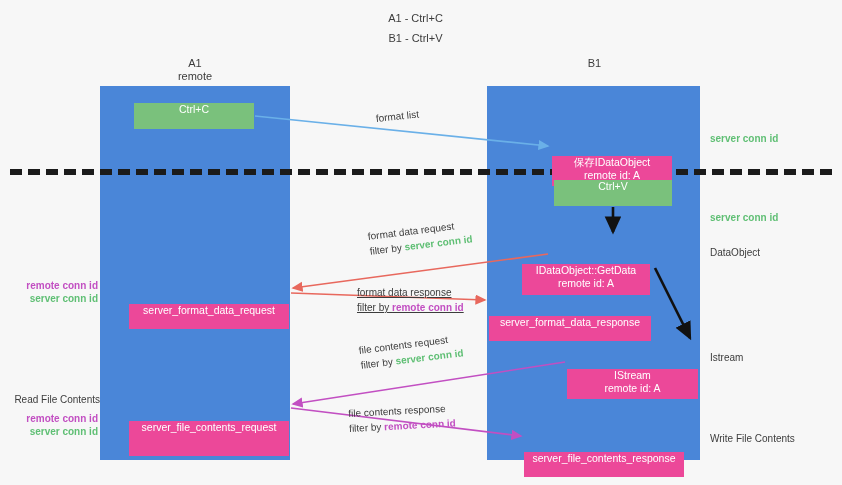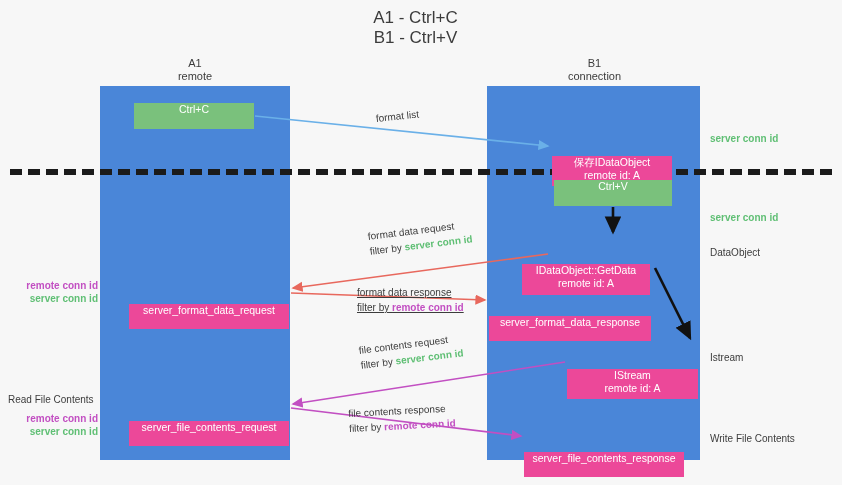--- a/index.html
+++ b/index.html
@@ -19,38 +19,38 @@
   #lane-a{left:100px;top:86px;width:190px;height:374px;}
   #lane-b{left:487px;top:86px;width:213px;height:374px;}
 
   .lane-head{position:absolute;text-align:center;font-size:11px;line-height:13px;color:#3c3c3c;}
   #head-a{left:130px;top:57px;width:130px;}
   #head-b{left:527px;top:57px;width:135px;}
   .lane-head .l1{display:block;}
   .lane-head .l2{display:block;}
 
   #title{position:absolute;left:0;top:8px;width:831px;text-align:center;
-         font-size:17px;line-height:20px;color:#3c3c3c;}
+         font-size:11px;line-height:20px;color:#3c3c3c;}
   #title span{display:block;}
 
   .box{position:absolute;box-sizing:border-box;display:flex;flex-direction:column;
        align-items:center;justify-content:flex-start;text-align:center;
        color:#ffffff;font-size:10.5px;line-height:13px;}
   .box.green{background:#7ac17c;}
   .box.orange{background:#ec4899;margin-top:28px;}
   .box .sub{display:block;}
 
   #box-ctrlc{left:134px;top:103px;width:120px;height:26px;}
   #box-save{left:552px;top:128px;width:120px;height:30px;}
   #box-ctrlv{left:554px;top:180px;width:118px;height:26px;}
   #box-getdata{left:522px;top:236px;width:128px;height:31px;}
   #box-fmtreq{left:129px;top:276px;width:160px;height:25px;}
   #box-fmtresp{left:489px;top:288px;width:162px;height:25px;}
   #box-istream{left:567px;top:341px;width:131px;height:30px;}
-  #box-filereq{left:129px;top:393px;width:160px;height:25px;}
+  #box-filereq{left:129px;top:393px;width:160px;height:35px;}
   #box-fileresp{left:524px;top:424px;width:160px;height:25px;}
 
   .mid-label{position:absolute;font-size:10px;line-height:15px;color:#3c3c3c;white-space:nowrap;}
   .mid-label .cid-green{color:#5fbf74;font-weight:bold;}
   .mid-label .cid-purple{color:#c24fc2;font-weight:bold;}
   .mid-label .row{display:block;}
 
   #lbl-formatlist{left:375px;top:111px;transform:rotate(-6deg);transform-origin:left top;}
   #lbl-fdreq{left:367px;top:229px;transform:rotate(-7deg);transform-origin:left top;}
   #lbl-fdresp{left:357px;top:285px;text-decoration:underline;}
@@ -61,21 +61,21 @@
   .side-label .cid-green{color:#5fbf74;font-weight:bold;display:block;}
   .side-label .cid-purple{color:#c24fc2;font-weight:bold;display:block;}
 
   #r-scid1{left:710px;top:132px;color:#5fbf74;font-weight:bold;}
   #r-scid2{left:710px;top:211px;color:#5fbf74;font-weight:bold;}
   #r-dataobject{left:710px;top:246px;}
   #r-istream{left:710px;top:351px;}
   #r-writefile{left:710px;top:432px;}
 
   #l-ids1{left:10px;top:279px;text-align:right;width:88px;}
-  #l-readfile{left:8px;top:393px;width:92px;}
+  #l-readfile{left:8px;top:393px;width:92px;text-align:right;}
   #l-ids2{left:10px;top:412px;text-align:right;width:88px;}
 
   #divider{position:absolute;left:10px;top:169px;width:822px;height:0;
            border-top:6px dashed #1b1b1b;}
 </style>
 </head>
 <body>
 
 <div id="stage">
 
@@ -83,21 +83,20 @@
     <span>A1 - Ctrl+C</span>
     <span>B1 - Ctrl+V</span>
   </div>
 
   <div id="head-a" class="lane-head">
     <span class="l1">A1</span>
     <span class="l2">remote</span>
   </div>
   <div id="head-b" class="lane-head">
     <span class="l1">B1</span>
-    <span class="l2">connection</span>
   </div>
 
   <div id="lane-a" class="lane"></div>
   <div id="lane-b" class="lane"></div>
 
   <svg class="layer" viewBox="0 0 842 485">
     <defs>
       <marker id="ah-blue" markerWidth="7" markerHeight="7" refX="6" refY="3.2" orient="auto">
         <path d="M0,0 L7,3.2 L0,6.4 z" fill="#6ab0e8"></path>
       </marker>

